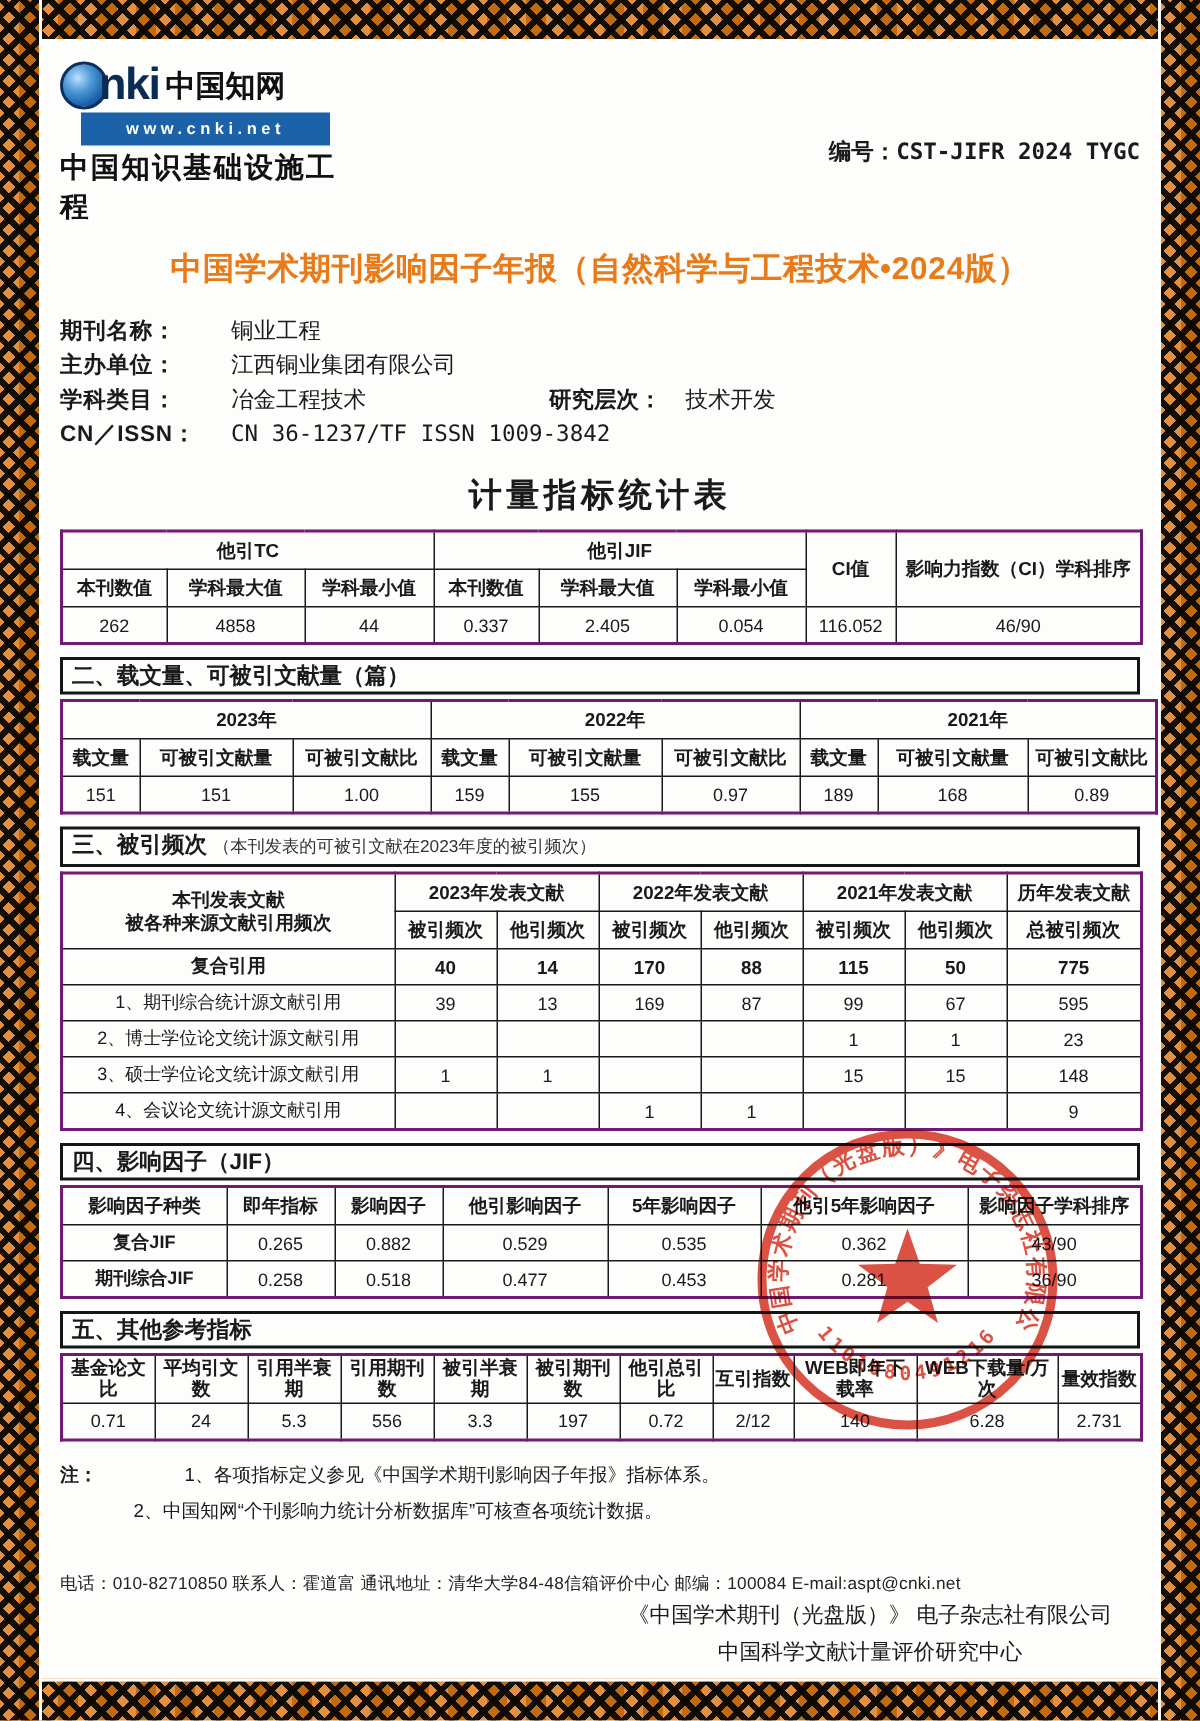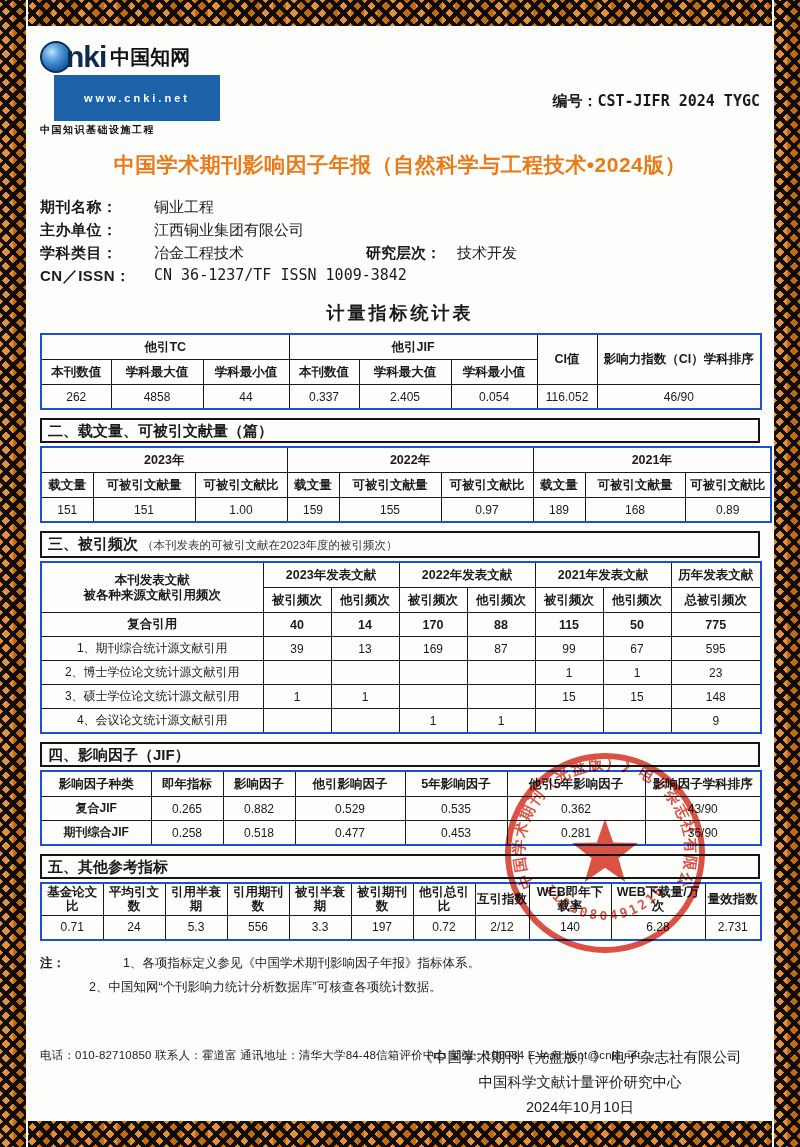--- a/index.html
+++ b/index.html
@@ -21,42 +21,42 @@
   
   .logo-row{display:flex;align-items:flex-start;justify-content:space-between;}
   .logo{width:200px;}
   .logo-line1{display:flex;align-items:center;height:34px;}
   .globe{width:32px;height:32px;border-radius:50%;
      background:radial-gradient(circle at 35% 32%, #bfe0ff 0%, #4f9ad6 35%, #1a5fa8 70%, #0b3c74 100%);
      border:2px solid #0d2f5e;box-sizing:border-box;}
   .brand-latin{font-size:30px;font-weight:bold;color:#0c2b52;letter-spacing:-1px;margin-left:-6px;}
   .brand-cn{font-size:20px;font-weight:bold;color:#111;margin-left:4px;font-family:"Liberation Serif","DejaVu Serif",serif;}
   .url-bar{background:#1b62a8;color:#fff;font-size:11px;font-weight:bold;letter-spacing:3px;
-     padding:17px 8px;margin:1px 0 2px 14px;width:150px;text-align:center;}
-  .slogan{font-size:10px;font-weight:bold;letter-spacing:1.5px;color:#111;}
+     padding:5px 8px;margin:1px 0 2px 14px;width:150px;text-align:center;}
+  .slogan{font-size:19px;font-weight:bold;letter-spacing:1.5px;color:#111;}
   .doc-no{font-family:"DejaVu Sans Mono",monospace;font-size:15px;font-weight:bold;margin-top:52px;}
 
   .main-title{text-align:center;font-size:21px;font-weight:bold;color:#e87a18;margin:14px 0 4px 0;letter-spacing:.5px;}
 
   .jinfo{margin-top:16px;font-size:15px;line-height:23px;}
   .jrow{display:flex;}
   .jlabel{font-weight:bold;width:96px;letter-spacing:.5px;}
   .jvalue{margin-left:18px;}
   .jlabel2{font-weight:bold;margin-left:122px;}
   .jvalue2{margin-left:16px;}
   .mono{font-family:"DejaVu Sans Mono",monospace;text-align:center;}
 
-  .stats-title{text-align:center;font-size:18px;font-weight:bold;letter-spacing:3px;margin:14px 0 6px 0;}
+  .stats-title{text-align:center;font-size:22px;font-weight:bold;letter-spacing:3px;margin:14px 0 6px 0;}
 
   .section{margin-top:8px;}
   .sec-title{border:2px solid #151515;padding:1px 6px;font-size:15px;font-weight:bold;line-height:19px;}
   .sec-note{font-size:11.5px;font-weight:normal;color:#333;margin-left:4px;}
   .sec-title + div{margin-top:3px;}
 
-  table.grid{width:100%;border-collapse:collapse;table-layout:fixed;border:2px solid #1d4ed8;}
+  table.grid{width:100%;border-collapse:collapse;table-layout:fixed;border:2px solid #701a75;}
   table.grid th,table.grid td{border:1px solid #1a1a1a;text-align:center;padding:1px 1px;overflow:hidden;}
   table.grid th{font-size:12.5px;font-weight:bold;height:22px;line-height:1.15;white-space:pre-line;}
   table.grid td{font-size:12px;height:21px;}
   td.lbl{text-align:left;padding-left:6px;}
   tr.boldrow td{font-weight:bold;font-size:12.5px;}
   td.bc0{font-weight:bold;font-size:12.5px;}
 
   .notes{margin-top:10px;font-size:12.5px;line-height:24px;display:flex;}
   .notes-label{font-weight:bold;margin-right:10px;}
   .note-item{display:block;margin-left:48px;}

